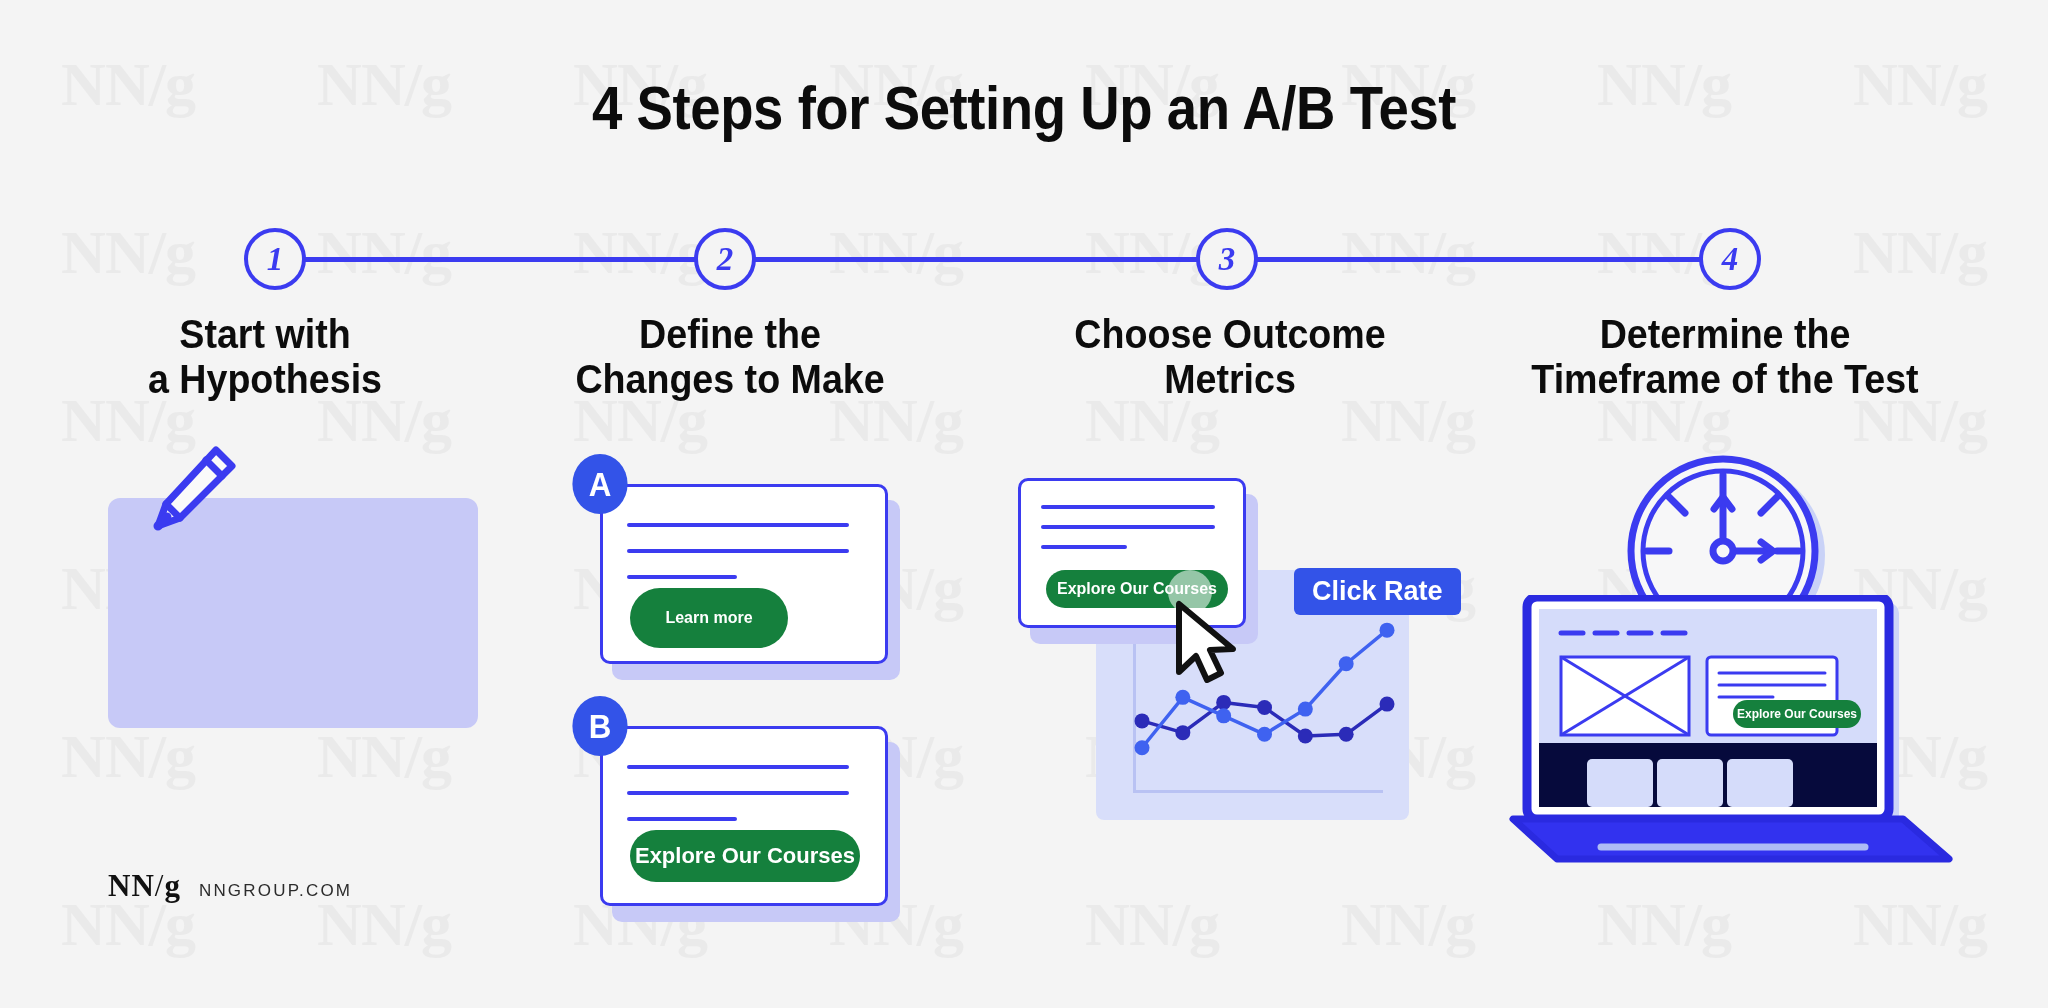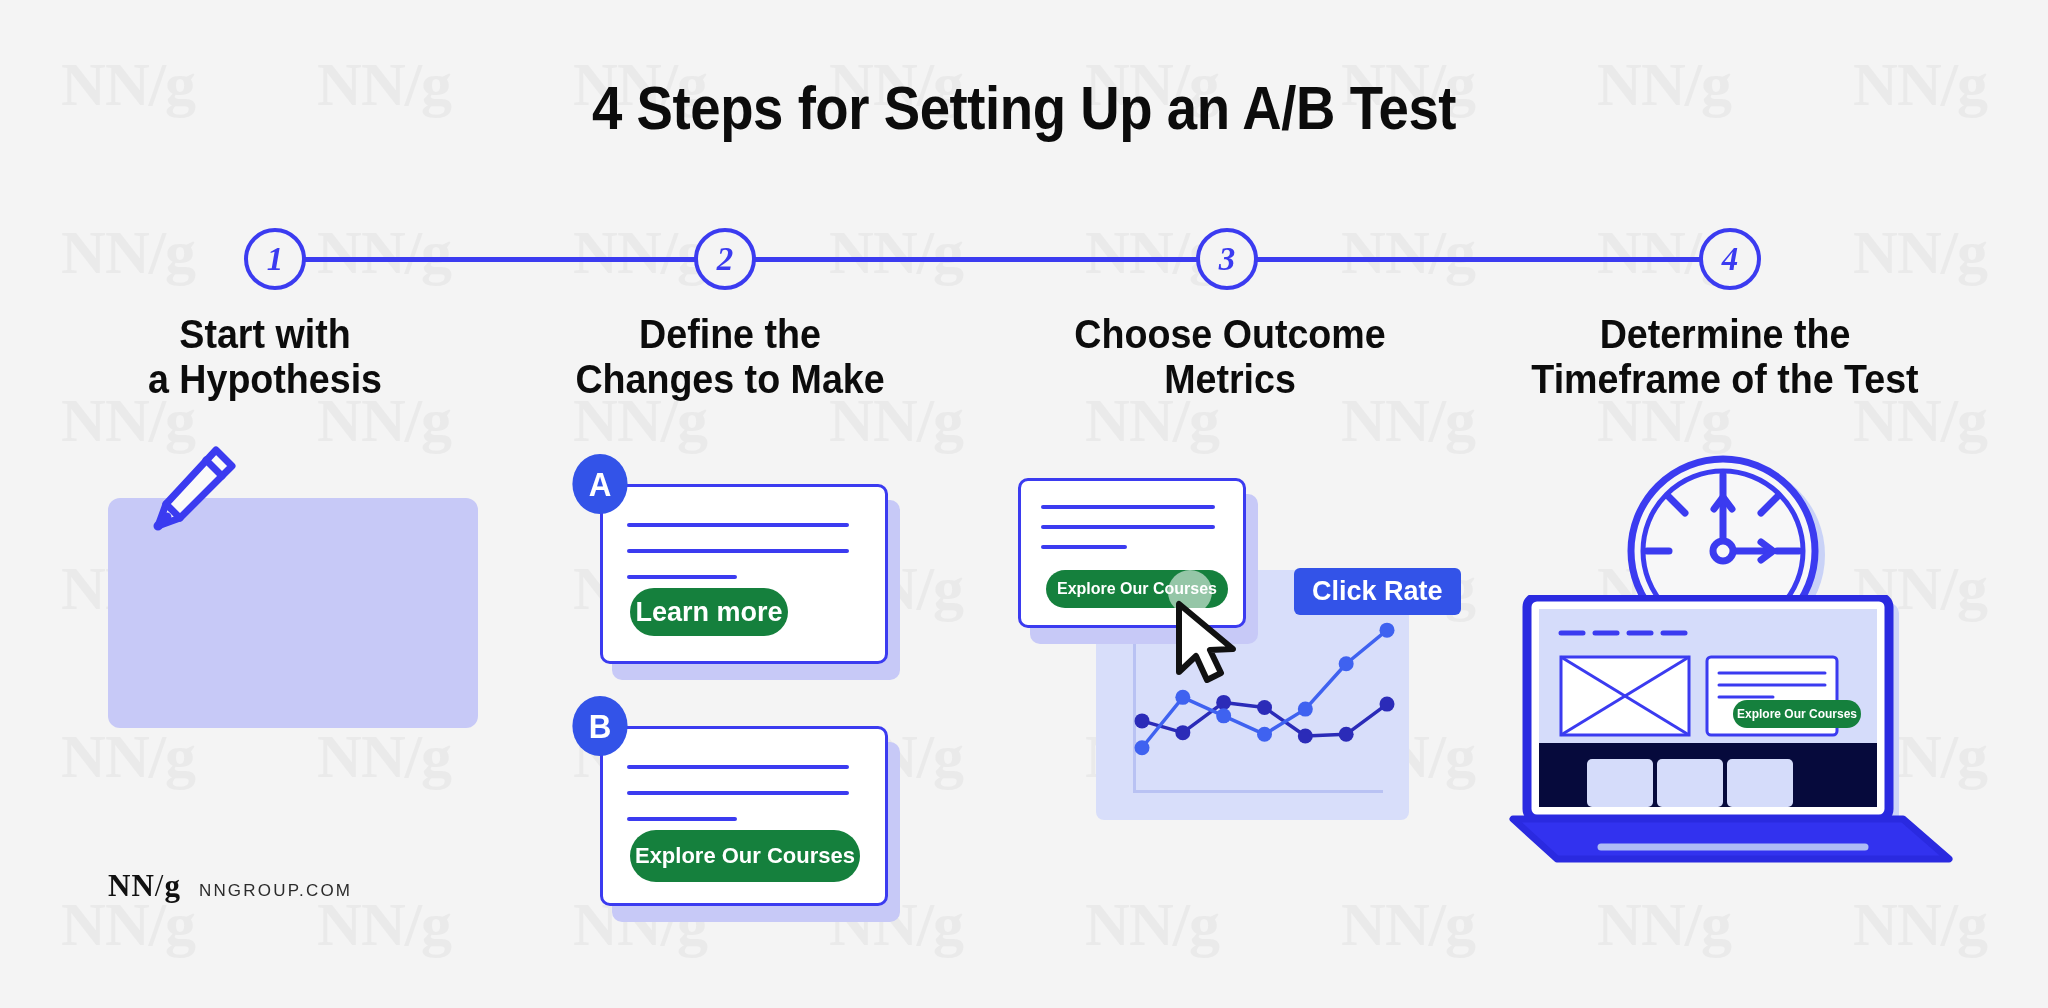--- a/index.html
+++ b/index.html
@@ -121,21 +121,21 @@
     font-weight:700; white-space:nowrap;
     transform-origin:center;
   }
 
   #vA-shadow { left:612px; top:500px; width:288px; height:180px; }
   #vA { left:600px; top:484px; width:288px; height:180px; }
   #vB-shadow { left:612px; top:742px; width:288px; height:180px; }
   #vB { left:600px; top:726px; width:288px; height:180px; }
   #badgeA { left:570px; top:454px; }
   #badgeB { left:570px; top:696px; }
-  #pillA { left:630px; top:588px; width:158px; height:48px; font-size:27px; }
+  #pillA { left:630px; top:588px; width:158px; height:60px; font-size:16px; }
   #pillB { left:630px; top:830px; width:230px; height:52px; font-size:22px; }
 
   
   #chart-panel {
     position:absolute; left:1096px; top:570px; width:313px; height:250px;
     background:#d8defa; border-radius:8px;
   }
   #chart-axis-v { position:absolute; left:1133px; top:600px; width:3px; height:192px; background:#b9c2f3; }
   #chart-axis-h { position:absolute; left:1133px; top:790px; width:250px; height:3px; background:#b9c2f3; }
   #chart-svg { position:absolute; left:1096px; top:570px; }

